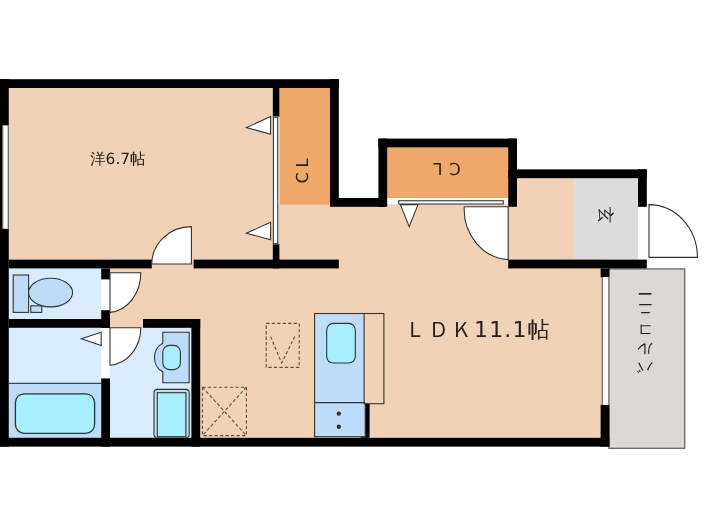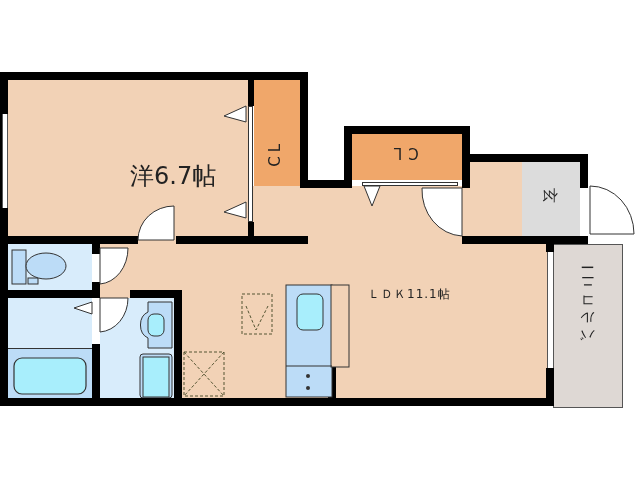--- a/index.html
+++ b/index.html
@@ -126,19 +126,19 @@
     <rect x="2" y="2" width="30" height="40" fill="none" stroke="#553" stroke-dasharray="3,2"></rect>
     <polyline points="6,14 16,38 28,14" fill="none" stroke="#553" stroke-dasharray="3,2"></polyline>
   </svg>
 
   <svg class="abs" style="left:182px;top:350px;" width="44" height="48">
     <rect x="2" y="2" width="40" height="44" fill="none" stroke="#553" stroke-dasharray="3,2"></rect>
     <line x1="2" y1="2" x2="42" y2="46" stroke="#553" stroke-dasharray="3,2"></line>
     <line x1="42" y1="2" x2="2" y2="46" stroke="#553" stroke-dasharray="3,2"></line>
   </svg>
 
-  <div class="label" style="left:82px;top:160px;font-size:24px;margin-left:48px;">洋6.7帖</div>
+  <div class="label" style="left:82px;top:136px;font-size:14px;">洋6.7帖</div>
   <div class="label vtext" style="left:266px;top:140px;font-size:15px;transform:rotate(180deg);letter-spacing:4px;">CL</div>
   <div class="label" style="left:388px;top:144px;font-size:15px;letter-spacing:6px;transform:rotate(180deg);">CL</div>
-  <div class="label" style="left:368px;top:286px;font-size:12px;letter-spacing:1px;">ＬＤＫ11.1帖</div>
+  <div class="label" style="left:368px;top:286px;font-size:20px;letter-spacing:1px;">ＬＤＫ11.1帖</div>
   <div class="label" style="left:542px;top:186px;font-size:15px;transform:rotate(90deg);">玄</div>
   <div class="label vtext" style="left:578px;top:272px;font-size:14px;letter-spacing:3px;transform:rotate(180deg);">バルコニー</div>
 </div>
 
 </body></html>

